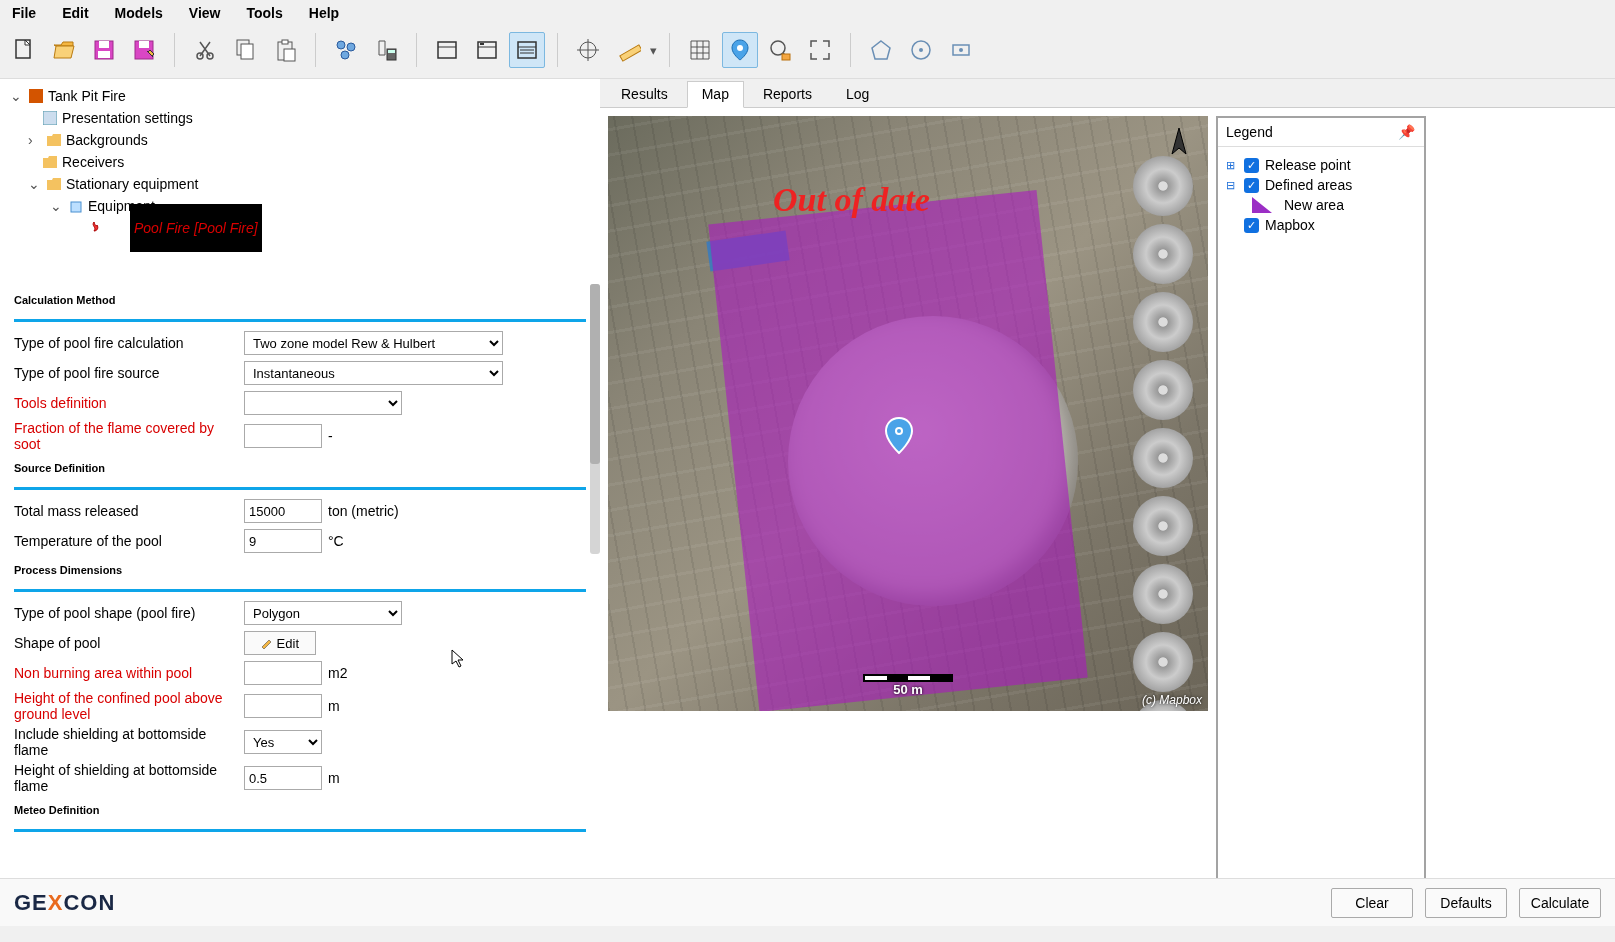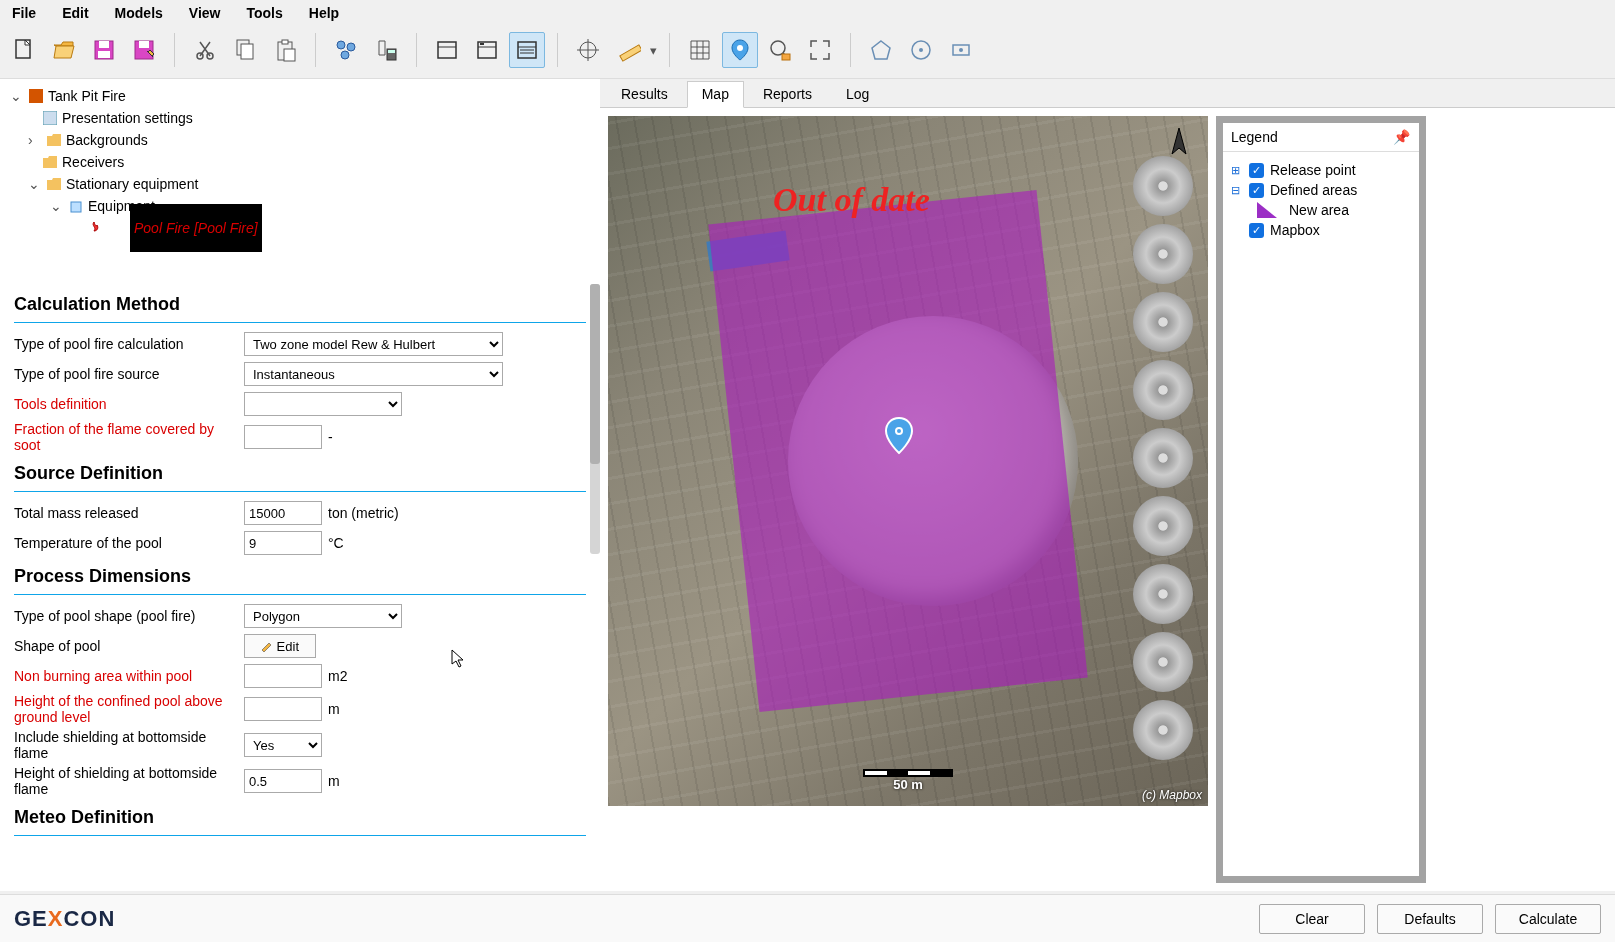--- a/index.html
+++ b/index.html
@@ -23,21 +23,21 @@
 
 .tree { padding: 6px 10px; font-size: 14px; background: #fff; height: 195px; overflow: auto; }
 .tree .row { display: flex; align-items: center; gap: 4px; height: 22px; }
 .tree .chev { width: 14px; color: #555; }
 .tree .ic { width: 16px; height: 16px; display: inline-flex; align-items: center; justify-content: center; }
 .tree .lbl { white-space: nowrap; }
 .tree .sel { background: #000000; color: #d80000; font-style: italic; padding: 16px 4px; margin-left: 24px; }
 
 
 .props { flex: 1; overflow-y: auto; padding: 10px 14px 10px 14px; position: relative; }
-.props h3 { font-size: 18px; font-weight: 700; border-bottom: 1px solid #0ea5e9; padding-bottom: 7px; margin: 10px 0 8px 0; }
+.props h3 { font-size: 11px; font-weight: 700; border-bottom: 3px solid #0ea5e9; padding-bottom: 13px; margin: 10px 0 8px 0; }
 .prow { display: flex; align-items: center; min-height: 26px; margin-bottom: 4px; }
 .plbl { width: 230px; font-size: 14px; }
 .plbl.err { color: #d80000; }
 .pctl input, .pctl select { border: 1px solid #aaa; font-size: 13px; padding: 2px 4px; height: 24px; background: #fff; }
 .pctl select.wide { width: 259px; }
 .pctl input.num { width: 78px; }
 .pctl select.med { width: 158px; }
 .pctl select.sm { width: 78px; }
 .pctl .unit { margin-left: 6px; font-size: 14px; }
 .pctl .editbtn { width: 72px; height: 24px; border: 1px solid #aaa; background: #fafafa; font-size: 13px; }
@@ -45,21 +45,21 @@
 .scrollbar-fake { position: absolute; right: 0; top: 10px; width: 10px; height: 270px; background: #d5d5d5; border-radius: 3px; }
 .scrollbar-thumb { width: 10px; height: 180px; background: #b0b0b0; border-radius: 3px; }
 
 
 .tabs { display: flex; gap: 4px; padding: 2px 6px 0 6px; background: #f0f0f0; border-bottom: 1px solid #ccc; font-size: 14px; }
 .tab { padding: 4px 14px; border: 1px solid transparent; }
 .tab.active { background: #fff; border: 1px solid #ccc; border-bottom: 1px solid #fff; margin-bottom: -1px; }
 
 
 .maparea { flex: 1; display: flex; background: #fff; padding: 8px 10px 8px 8px; gap: 8px; }
-.mapview { position: relative; width: 600px; height: 690px; background: #555; overflow: hidden; }
+.mapview { position: relative; width: 600px; height: 595px; background: #555; overflow: hidden; }
 .satellite { position: absolute; inset: 0; background: linear-gradient(135deg,#6b6b5d 0%, #8a8576 25%, #9b9483 50%, #7c7668 75%, #6b6558 100%); }
 .satellite::before { content:""; position:absolute; inset:0; background:
   repeating-linear-gradient(80deg, rgba(0,0,0,0.08) 0 2px, transparent 2px 18px),
   repeating-linear-gradient(-10deg, rgba(255,255,255,0.06) 0 3px, transparent 3px 25px); }
 .tank { position: absolute; left: 180px; top: 200px; width: 290px; height: 290px; border-radius: 50%; background: radial-gradient(circle at 45% 40%, #d8d4cc 0%, #c8c4bc 35%, #b8b4ac 65%, #a0988e 100%); box-shadow: inset -8px -8px 20px rgba(0,0,0,0.25); }
 .pipes { position:absolute; right:0; top:40px; width:90px; height:640px; }
 .pipe-row { display:flex; flex-direction:column; gap:8px; }
 .fan { width:60px; height:60px; border-radius:50%; background: radial-gradient(circle, #ddd 10%, #999 12%, #ccc 40%, #888 90%); margin-left:15px; }
 .overlay-poly { position: absolute; left: 125px; top: 90px; width: 330px; height: 490px; background: rgba(170, 25, 190, 0.6); transform: rotate(-6deg); }
 .pin { position: absolute; left: 275px; top: 300px; }
@@ -67,34 +67,34 @@
 .compass { position: absolute; top: 10px; right: 16px; }
 .scalebar { position: absolute; bottom: 14px; left: 50%; transform: translateX(-50%); display: flex; flex-direction: column; align-items: center; color: #fff; font-weight: 700; text-shadow: 0 0 3px #000; }
 .scalebar .bar { width: 90px; height: 8px; border: 2px solid #000; display:flex; }
 .scalebar .bar div { flex:1; }
 .scalebar .bar div:nth-child(odd){ background:#fff;}
 .scalebar .bar div:nth-child(even){ background:#000;}
 .attrib { position: absolute; bottom: 4px; right: 6px; color: #fff; font-style: italic; font-size: 12px; text-shadow: 0 0 3px #000; }
 .bluebox { position:absolute; left:100px; top:120px; width:80px; height:30px; background:#3b7bbd; transform:rotate(-8deg); opacity:0.9;}
 
 
-.legend { width: 210px; border: 7px solid #a3a3a3; background: #fff; }
+.legend { width: 210px; border: 2px solid #a3a3a3; background: #fff; }
 .legend-hdr { display: flex; justify-content: space-between; align-items: center; padding: 6px 8px; border-bottom: 1px solid #ddd; font-size: 14px; }
 .legend-body { padding: 6px 8px; font-size: 14px; }
 .lrow { display: flex; align-items: center; gap: 6px; margin: 4px 0; }
 .lexp { width: 12px; color: #1e6fd8; font-size: 11px; }
 .chk { width: 15px; height: 15px; background: #1070e0; border-radius: 3px; display: inline-flex; align-items: center; justify-content: center; color: #fff; font-size: 11px; }
 .triangle { width: 0; height: 0; border-left: 0 solid transparent; border-right: 20px solid transparent; border-bottom: 16px solid #9b2ec5; margin-left: 26px; }
 
 
-.footer { position: absolute; bottom: 0; left: 0; right: 0; height: 48px; display: flex; align-items: center; padding: 0 14px; background: #f9f9f9; border-top: 1px solid #ddd; }
+.footer { position: absolute; bottom: 16px; left: 0; right: 0; height: 48px; display: flex; align-items: center; padding: 0 14px; background: #f9f9f9; border-top: 1px solid #ddd; }
 .brand { font-size: 22px; font-weight: 700; letter-spacing: 1px; color: #1a2845; }
 .brand .x { color: #e96a1e; }
 .fbtns { margin-left: auto; display: flex; gap: 12px; }
-.fbtn { width: 106px; height: 30px; border: 1px solid #aaa; background: #fafafa; font-size: 14px; border-radius: 2px; }
+.fbtn { width: 82px; height: 30px; border: 1px solid #aaa; background: #fafafa; font-size: 14px; border-radius: 2px; }
 
 .cursor-ptr { position: absolute; left: 451px; top: 649px; pointer-events:none; z-index:50;}
 </style>
 </head>
 <body>
 
 <div class="menubar">
   <span>File</span>
   <span>Edit</span>
   <span>Models</span>

